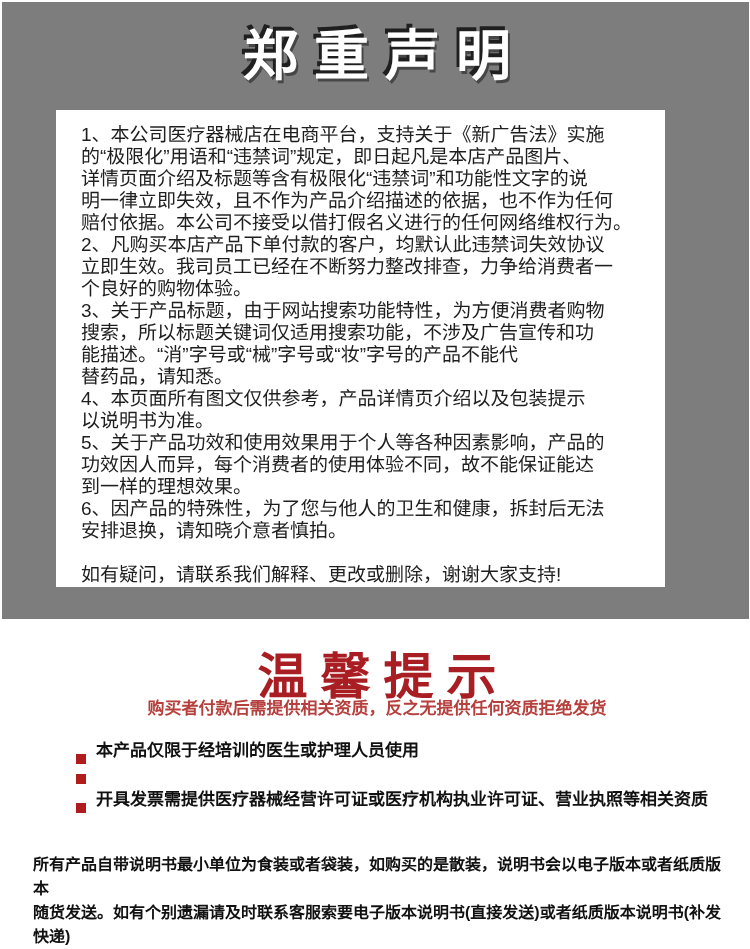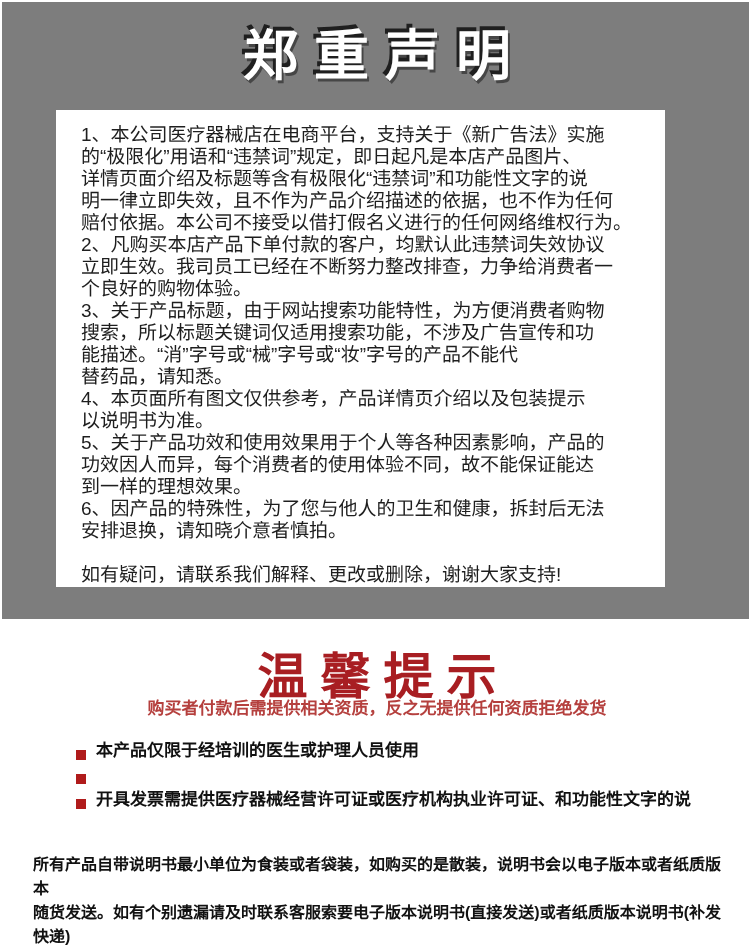--- a/index.html
+++ b/index.html
@@ -63,21 +63,21 @@
     text-align:center;
     font-size:17px;line-height:24px;
     font-weight:bold;
     color:var(--tips_subtitle);
   }
   .tips-list{
     position:absolute;left:72px;top:733px;width:640px;
   }
   .tips-item{
     display:flex;
-    align-items:center;
+    align-items:flex-end;
   }
   .bullet-square{
     flex:0 0 auto;
     width:10px;height:10px;
     background:var(--bullet_red);
     margin:8px 9px 0 0;
   }
   .tips-item-text{
     white-space:pre-line;
     font-size:17px;line-height:25px;
@@ -132,21 +132,21 @@
   <div class="tips-list">
     <div class="tips-item">
       <span class="bullet-square"></span>
       <span class="tips-item-text">本产品仅限于经培训的医生或护理人员使用</span>
     </div>
     <div class="tips-item">
       <span class="bullet-square"></span>
     </div>
     <div class="tips-item">
       <span class="bullet-square"></span>
-      <span class="tips-item-text">开具发票需提供医疗器械经营许可证或医疗机构执业许可证、和功能性文字的说</span>
+      <span class="tips-item-text">开具发票需提供医疗器械经营许可证或医疗机构执业许可证、营业执照等相关资质</span>
     </div>
   </div>
 
   <div class="footnote">所有产品自带说明书最小单位为食装或者袋装，如购买的是散装，说明书会以电子版本或者纸质版本
 随货发送。如有个别遗漏请及时联系客服索要电子版本说明书(直接发送)或者纸质版本说明书(补发快递)
 下单购买产品视同认可上述规定，如弄丢说明书，或者没及时保存说明书引起的纠纷，由购买人自行承担!</div>
 
 </div>
 
 </body></html>

